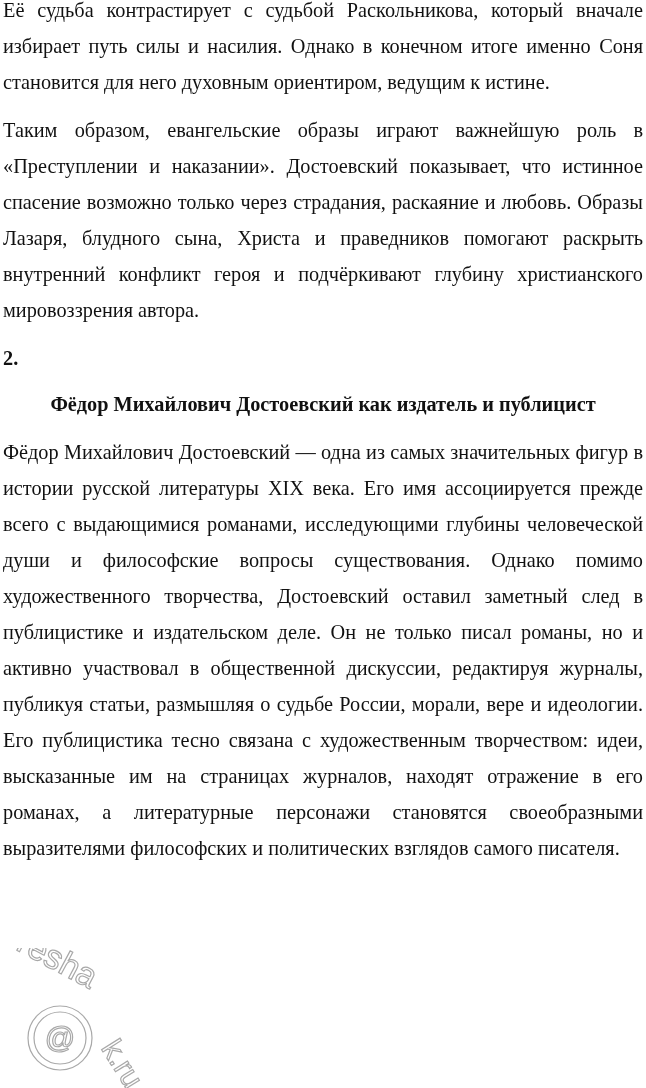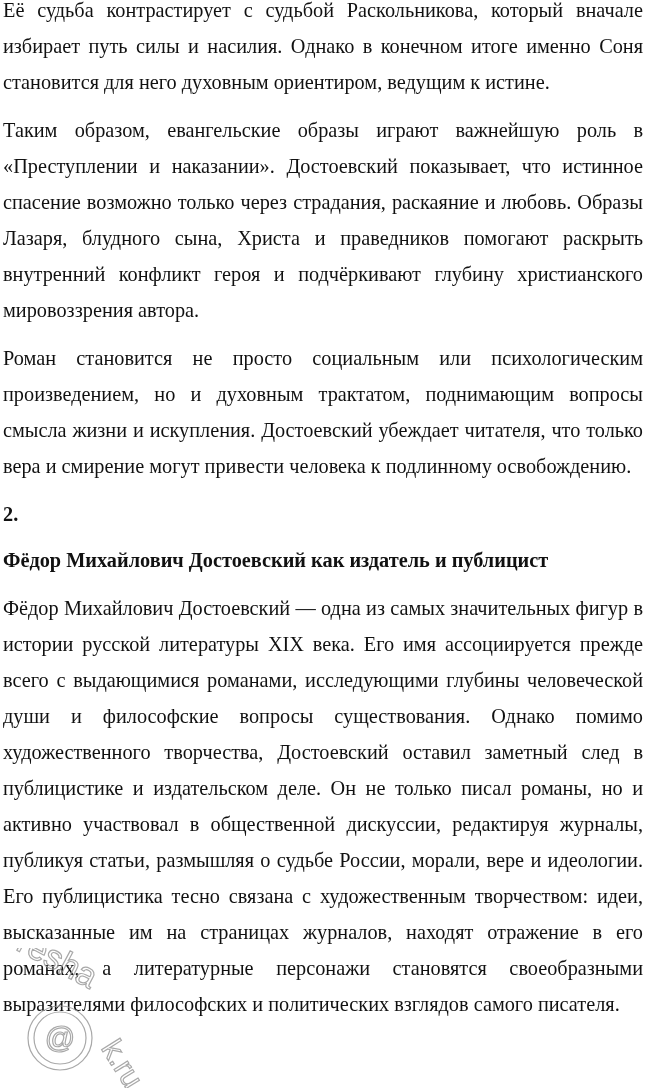--- a/index.html
+++ b/index.html
@@ -28,40 +28,40 @@
       text-align: justify;
       text-align-last: left;
     }
     .para .it { }
     .num {
       font-weight: bold;
       margin: 6px 0 10px 0;
     }
     .heading {
       font-weight: bold;
+      text-align: center;
       margin: 4px 0 12px 0;
     }
     .watermark {
       position: absolute;
       left: 10px;
       top: 948px;
       width: 160px;
       height: 140px;
       pointer-events: none;
     }
   </style>
 </head>
 <body>
 
 <div class="page">
   <p class="para">Её судьба контрастирует с судьбой Раскольникова, который вначале избирает путь силы и насилия. Однако в конечном итоге именно Соня становится для него духовным ориентиром, ведущим к истине.</p>
 
   <p class="para"><span>Таким образом, евангельские образы играют важнейшую роль в </span><span class="it">«Преступлении и наказании»</span><span>. Достоевский показывает, что истинное спасение возможно только через страдания, раскаяние и любовь. Образы Лазаря, блудного сына, Христа и праведников помогают раскрыть внутренний конфликт героя и подчёркивают глубину христианского мировоззрения автора.</span></p>
 
-  <p class="para">Роман становится не просто социальным или психологическим произведением, но и духовным трактатом, поднимающим вопросы смысла жизни и искупления. Достоевский убеждает читателя, что только вера и смирение могут привести человека к подлинному освобождению.</p>
 
   <div class="num">2.</div>
 
   <div class="heading">Фёдор Михайлович Достоевский как издатель и публицист</div>
 
   <p class="para">Фёдор Михайлович Достоевский — одна из самых значительных фигур в истории русской литературы XIX века. Его имя ассоциируется прежде всего с выдающимися романами, исследующими глубины человеческой души и философские вопросы существования. Однако помимо художественного творчества, Достоевский оставил заметный след в публицистике и издательском деле. Он не только писал романы, но и активно участвовал в общественной дискуссии, редактируя журналы, публикуя статьи, размышляя о судьбе России, морали, вере и идеологии. Его публицистика тесно связана с художественным творчеством: идеи, высказанные им на страницах журналов, находят отражение в его романах, а литературные персонажи становятся своеобразными выразителями философских и политических взглядов самого писателя.</p>
 </div>
 
 <div class="watermark">
   <svg width="160" height="140" viewBox="0 0 160 140">

